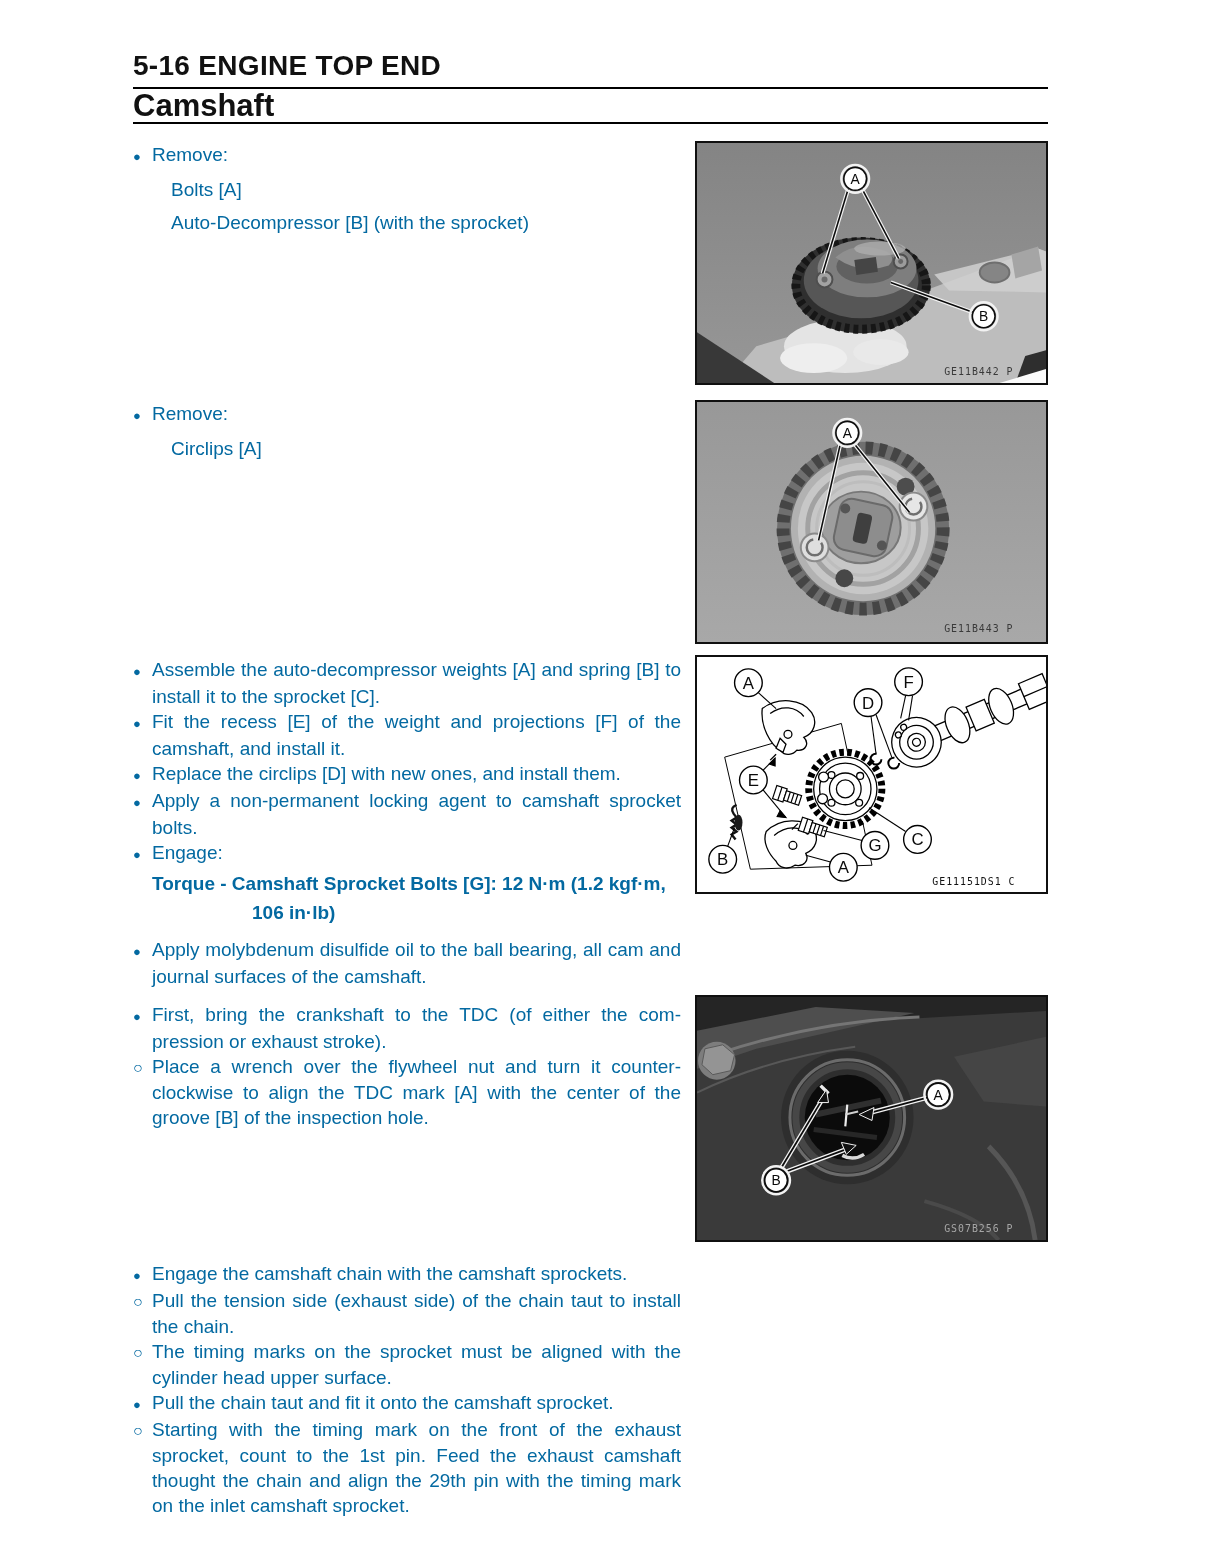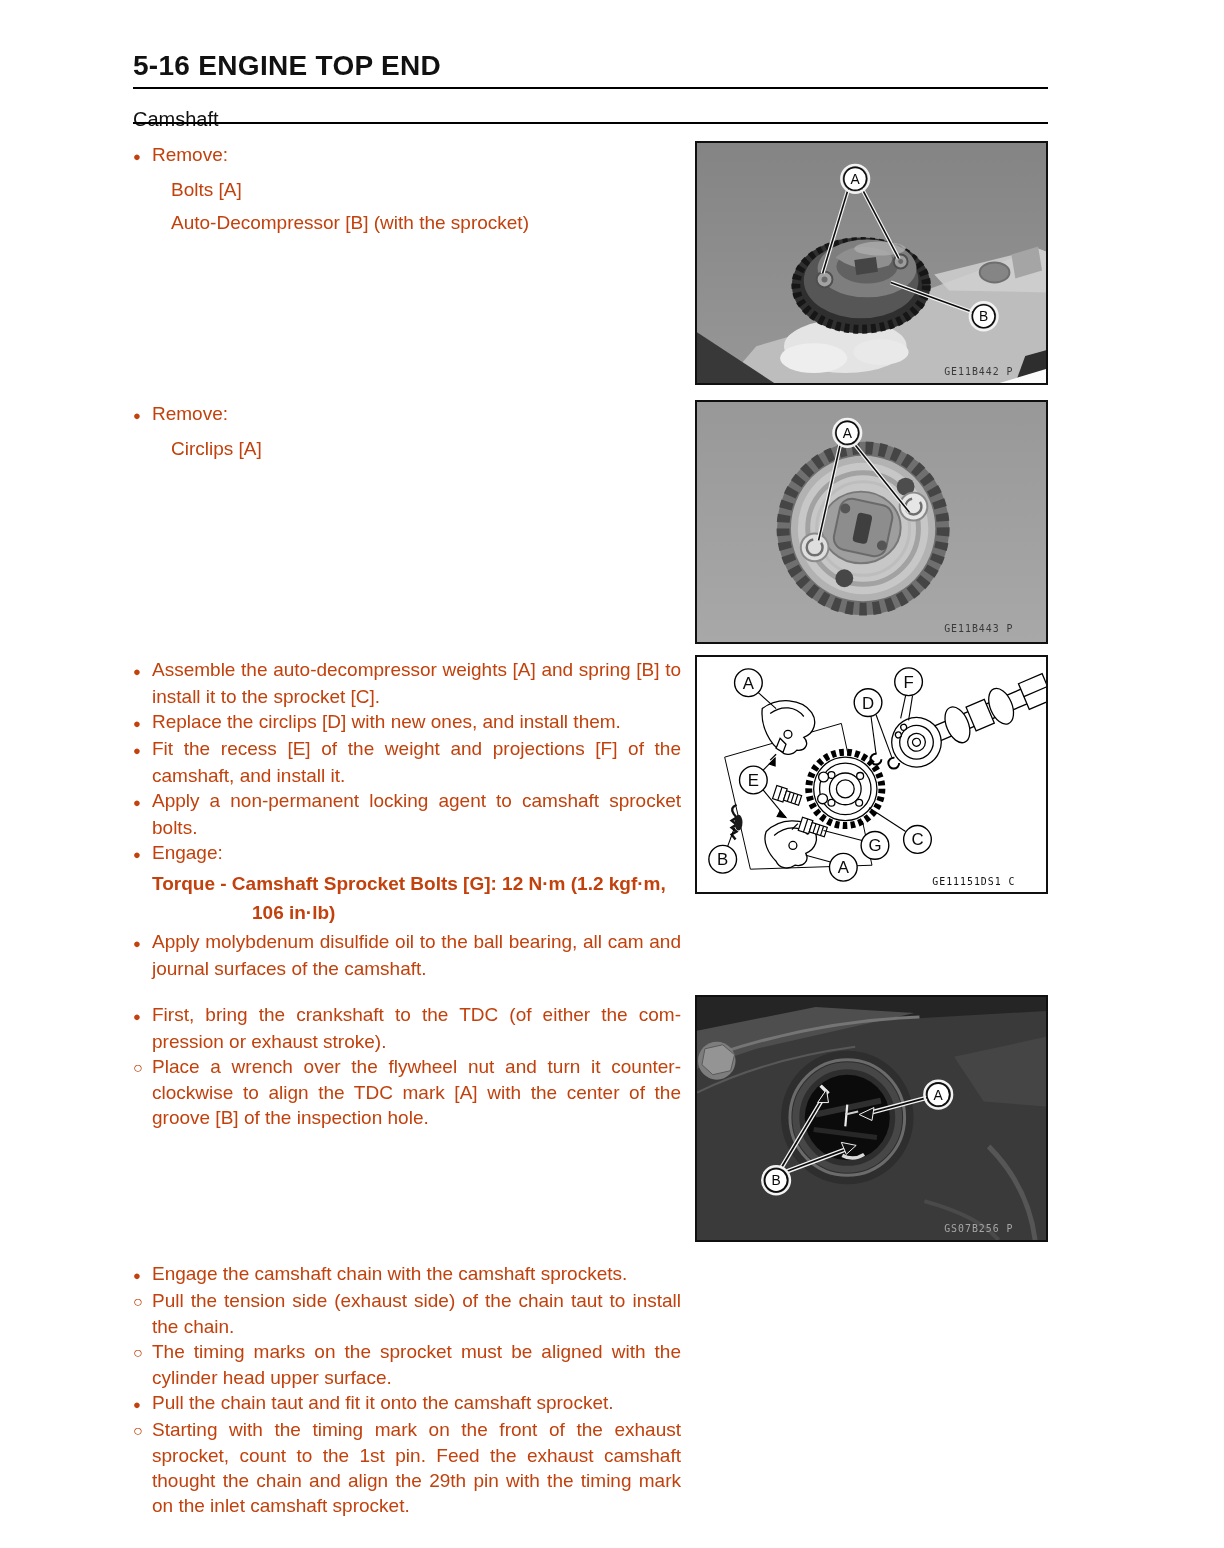--- a/index.html
+++ b/index.html
@@ -1,34 +1,34 @@
 <!DOCTYPE html>
 <html><head>
 <meta charset="utf-8">
 <style>
   html,body{margin:0;padding:0;background:#ffffff;}
   body{width:1224px;height:1548px;position:relative;font-family:"Liberation Sans",sans-serif;color:#111;}
   .page{position:absolute;left:0;top:0;width:1064px;height:1548px;background:#fff;overflow:hidden;}
 
   .h1{position:absolute;left:133px;top:50px;font-size:28px;font-weight:bold;letter-spacing:.3px;white-space:nowrap;}
-  .h2{position:absolute;left:133px;top:108px;font-size:20px;font-weight:normal;white-space:nowrap;}
+  .h2{position:absolute;left:133px;top:88px;font-size:31px;font-weight:bold;white-space:nowrap;}
   .rule{position:absolute;left:133px;width:915px;height:2px;background:#000;}
   .rule1{top:87px;}
   .rule2{top:122px;}
 
-  .txt{position:absolute;left:133px;width:548px;font-size:19px;line-height:25px;color:#c2410c;}
+  .txt{position:absolute;left:133px;width:548px;font-size:19px;line-height:25px;color:#0369a1;}
   .li{margin:0;padding-left:19px;text-indent:-19px;text-align:justify;hyphens:manual;}
   .mk{display:inline-block;width:19px;text-indent:0;}
   .mk-step{font-size:13px;}
   .mk-sub{font-size:16px;}
   .ind{margin:8px;padding-left:30px;}
   .h3{font-style:italic;font-weight:bold;font-size:22px;line-height:26px;margin:0 0 4px 0;}
   .torque1{font-weight:bold;margin:4px 0 0 0;padding-left:19px;white-space:nowrap;}
   .torque2{font-weight:bold;margin:4px;padding-left:115px;}
-  .mt4{margin-top:4px;}
+  .mt4{margin-top:12px;}
 
   .fig{position:absolute;left:695px;width:353px;border:2px solid #101010;box-sizing:border-box;background:#fff;}
   .fig svg{display:block;width:100%;height:100%;}
   #fig1{top:141px;height:244px;}
   #fig2{top:400px;height:244px;}
   #fig3{top:655px;height:239px;}
   #fig4{top:995px;height:247px;}
 
   .cap{font-family:"DejaVu Sans Mono",monospace;font-size:10px;letter-spacing:1px;}
   .cl{font-family:"Liberation Sans",sans-serif;font-size:14px;fill:#0a0a0a;}
@@ -50,22 +50,22 @@
     <p class="ind">Auto-Decompressor [B] (with the sprocket)</p>
   </div>
 
   <div class="txt" style="top:401px;">
     <p class="li"><span class="mk mk-step">●</span><span>Remove:</span></p>
     <p class="ind">Circlips [A]</p>
   </div>
 
   <div class="txt" style="top:657px;">
     <p class="li"><span class="mk mk-step">●</span><span>Assemble the auto-decompressor weights [A] and spring [B] to install it to the sprocket [C].</span></p>
+    <p class="li"><span class="mk mk-step">●</span><span>Fit the recess [E] of the weight and projections [F] of the camshaft, and install it.</span></p>
     <p class="li"><span class="mk mk-step">●</span><span>Replace the circlips [D] with new ones, and install them.</span></p>
-    <p class="li"><span class="mk mk-step">●</span><span>Fit the recess [E] of the weight and projections [F] of the camshaft, and install it.</span></p>
     <p class="li"><span class="mk mk-step">●</span><span>Apply a non-permanent locking agent to camshaft sprocket bolts.</span></p>
     <p class="li"><span class="mk mk-step">●</span><span>Engage:</span></p>
     <p class="torque1">Torque - Camshaft Sprocket Bolts [G]: 12 N·m (1.2 kgf·m,</p>
     <p class="torque2">106 in·lb)</p>
     <p class="li mt4"><span class="mk mk-step">●</span><span>Apply molybdenum disulfide oil to the ball bearing, all cam and journal surfaces of the camshaft.</span></p>
   </div>
 
   <div class="txt" style="top:1002px;">
     <p class="li"><span class="mk mk-step">●</span><span>First, bring the crankshaft to the TDC (of either the com­pression or exhaust stroke).</span></p>
     <p class="li"><span class="mk mk-sub">○</span><span>Place a wrench over the flywheel nut and turn it counter­clockwise to align the TDC mark [A] with the center of the groove [B] of the inspection hole.</span></p>

